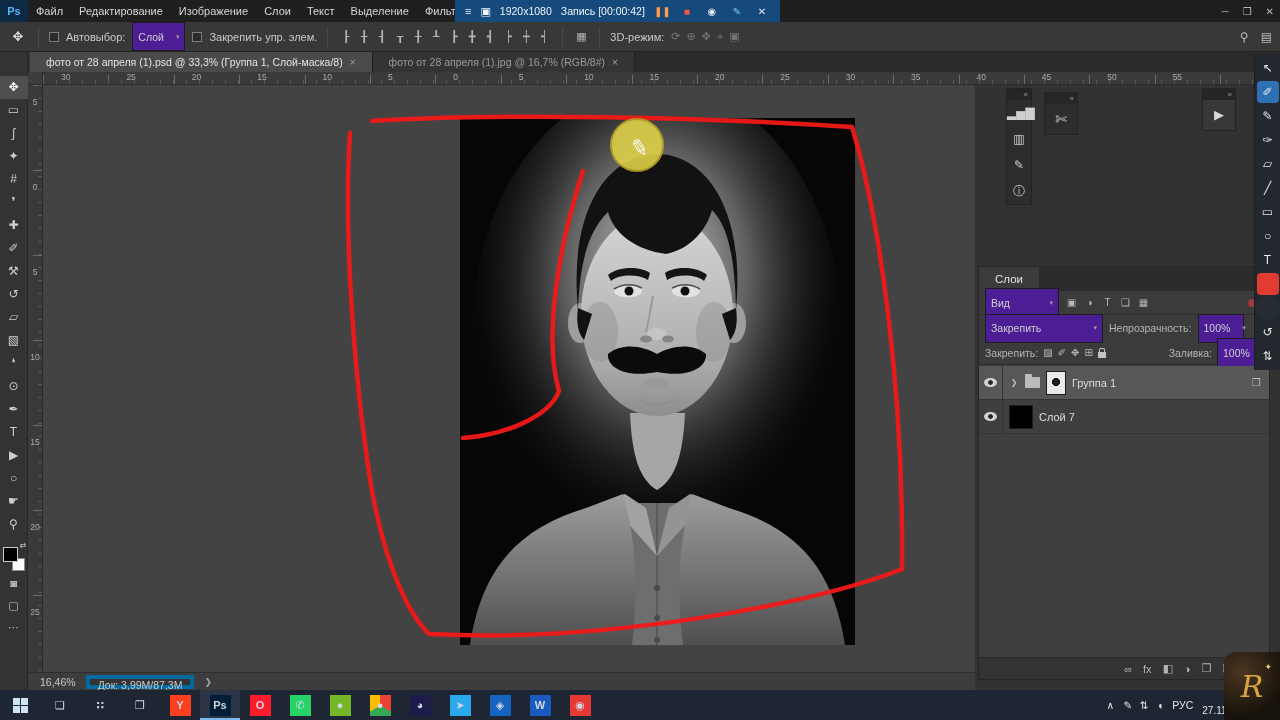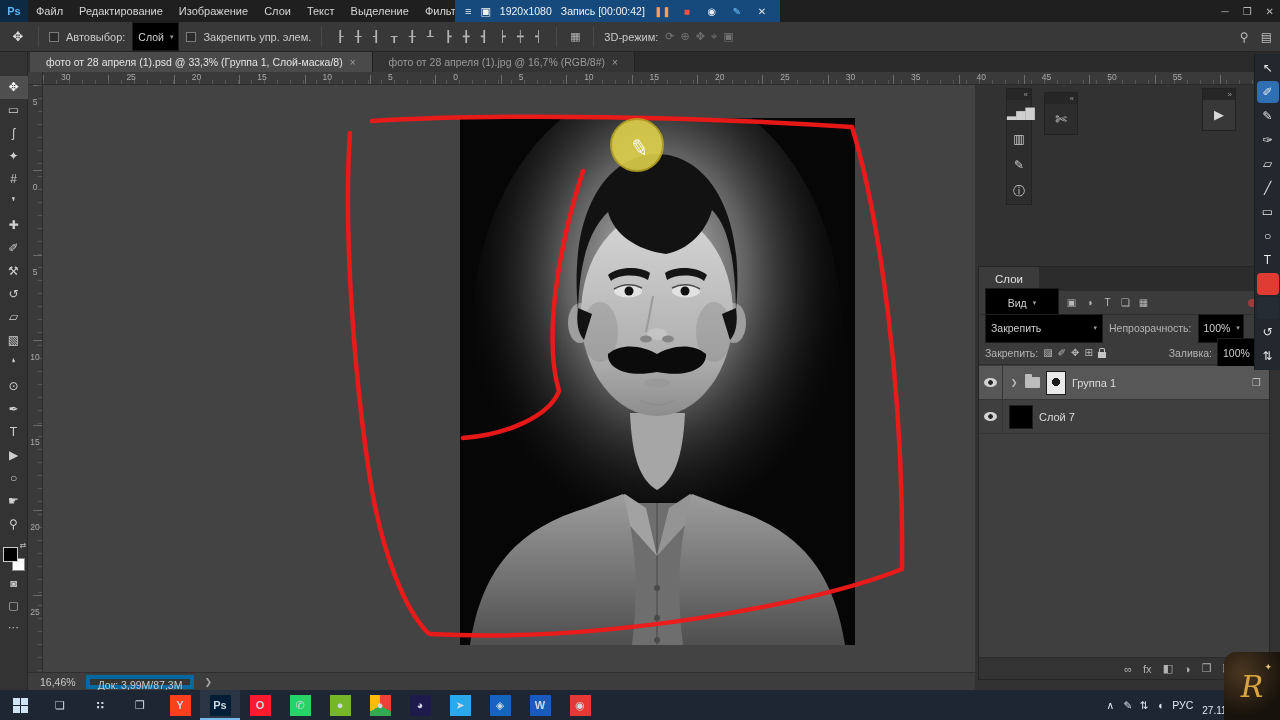--- a/index.html
+++ b/index.html
@@ -25,21 +25,21 @@
   .rec-close { color:#dfe5ea; }
   .win-controls { position:absolute; right:6px; top:0; height:22px; display:flex; gap:14px;
     align-items:center; color:#b9b9b9; font-size:10px; }
 
   
   .options-bar { position:absolute; left:0; top:22px; width:1280px; height:30px; background:#383838;
     border-bottom:1px solid #242424; display:flex; align-items:center; gap:7px; padding-left:8px;
     font-size:11px; color:#c9c9c9; }
   .opt-tool-icon { color:#e0e0e0; font-size:13px; width:20px; text-align:center; }
   .cb { width:10px; height:10px; background:#2a2a2a; border:1px solid #7c7c7c; display:inline-block; }
-  .sel { display:inline-flex; align-items:center; gap:6px; background:#000000; border:1px solid #1c1c1c;
+  .sel { display:inline-flex; align-items:center; gap:12px; background:#4c1d95; border:1px solid #1c1c1c;
     height:29px; padding:0 5px; font-size:10.5px; color:#cfcfcf; }
   .caret { font-size:7px; color:#9a9a9a; }
   .divider { width:1px; height:20px; background:#2a2a2a; border-right:1px solid #4a4a4a; margin:0 3px; }
   .align-group { display:flex; gap:2px; }
   .align-icon { width:16px; text-align:center; color:#b2b2b2; font-size:11px; }
   .threed-icons { display:flex; gap:6px; }
   .threed-icon { color:#737373; font-size:11px; }
   .optbar-right { position:absolute; right:8px; display:flex; gap:12px; color:#bdbdbd; font-size:12px; }
 
   
@@ -104,21 +104,21 @@
   .strip3 { left:1202px; top:88px; width:34px; }
   .play-btn { height:30px; line-height:30px; text-align:center; color:#d8d8d8; font-size:13px; background:#383838; }
 
   .layers-panel { position:absolute; left:978px; top:266px; width:292px; height:414px; background:#3b3b3b;
     border:1px solid #252525; font-size:11px; color:#cfcfcf; z-index:5; }
   .panel-tabbar { height:24px; background:#2c2c2c; display:flex; align-items:stretch; }
   .panel-tab { background:#3b3b3b; padding:0 16px; line-height:24px; font-size:11.5px; color:#e0e0e0; }
   .panel-menu { margin-left:auto; padding:0 8px; line-height:24px; color:#9f9f9f; font-size:11px; }
   .filter-row { height:24px; display:flex; align-items:center; gap:5px; padding:0 6px;
     border-bottom:1px solid #2e2e2e; }
-  .kind-select { width:74px; justify-content:center; }
+  .kind-select { width:74px; justify-content:space-between; }
   .filter-icons { display:flex; gap:3px; }
   .filter-icon { width:15px; text-align:center; color:#b9b9b9; font-size:10px; }
   .mini-switch { width:15px; height:8px; border-radius:4px; background:#9c3c3c; margin-left:auto; position:relative; }
   .mini-switch::after { content:''; position:absolute; right:1px; top:1px; width:6px; height:6px;
     border-radius:50%; background:#ddd; }
   .blend-row { height:26px; display:flex; align-items:center; gap:6px; padding:0 6px; font-size:10.5px; }
   .blend-select { width:118px; justify-content:space-between; }
   .small-label { color:#b5b5b5; font-size:10.5px; white-space:nowrap; }
   .pct-select { width:46px; justify-content:space-between; }
   .lock-row { height:24px; display:flex; align-items:center; gap:5px; padding:0 6px;

